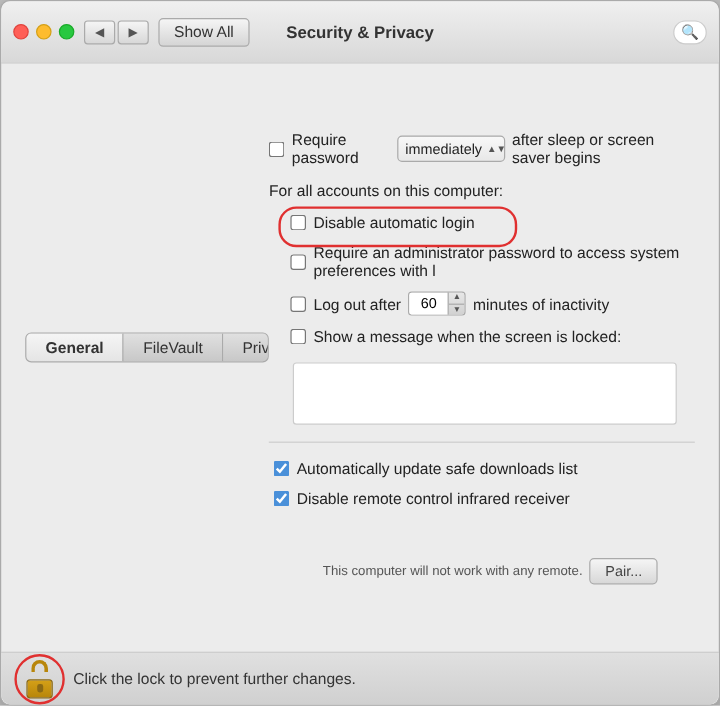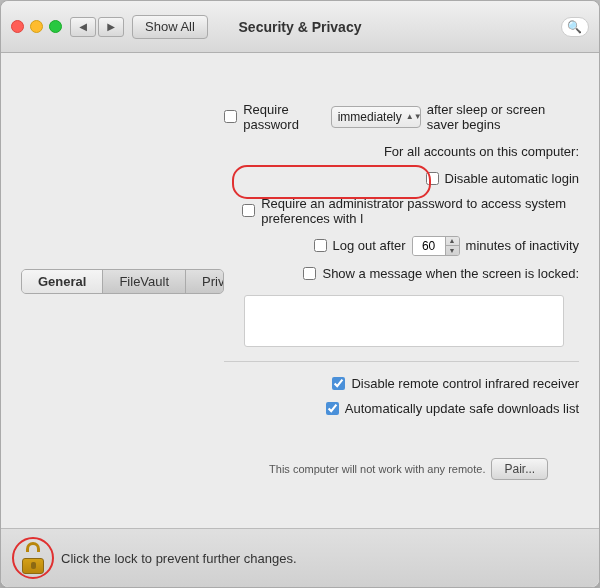--- a/index.html
+++ b/index.html
@@ -146,21 +146,20 @@
       flex-direction: column;
       gap: 10px;
     }
 
     .setting-row {
       display: flex;
       align-items: center;
       gap: 6px;
       font-size: 13px;
       color: #222;
-      justify-content: flex-end;
     }
 
     .setting-row input[type="checkbox"] {
       width: 13px;
       height: 13px;
       flex-shrink: 0;
     }
 
     .password-dropdown {
       display: flex;
@@ -273,21 +272,21 @@
     .sub-text {
       font-size: 11px;
       color: #555;
       margin-left: 20px;
     }
 
     
     .bottom-bar {
       border-top: 1px solid #bbb;
       background: linear-gradient(to bottom, #e0e0e0, #d0d0d0);
-      height: 59px;
+      height: 44px;
       border-radius: 0 0 8px 8px;
       display: flex;
       align-items: center;
       padding: 0 14px;
       gap: 10px;
       position: relative;
     }
 
     .lock-icon {
       width: 36px;
@@ -412,26 +411,26 @@
         <input type="checkbox" style="">
         <span>Show a message when the screen is locked:</span>
       </div>
 
       <div class="message-box"></div>
 
       <div class="divider-row"></div>
 
       <div class="setting-row" style="margin-left: 4px;">
         <input type="checkbox" class="checkbox-checked" checked="" style="">
-        <span>Disable remote control infrared receiver</span>
+        <span>Automatically update safe downloads list</span>
       </div>
 
       <div class="setting-row" style="margin-left: 4px;">
         <input type="checkbox" class="checkbox-checked" checked="" style="">
-        <span>Automatically update safe downloads list</span>
+        <span>Disable remote control infrared receiver</span>
       </div>
 
       <div class="setting-row" style="margin-left: 4px; justify-content: center; padding-right: 10px; margin-top: 32px;">
         <span class="sub-text">This computer will not work with any remote.</span>
         <button class="pair-btn">Pair...</button>
       </div>
 
     </div>
   </div>
 

